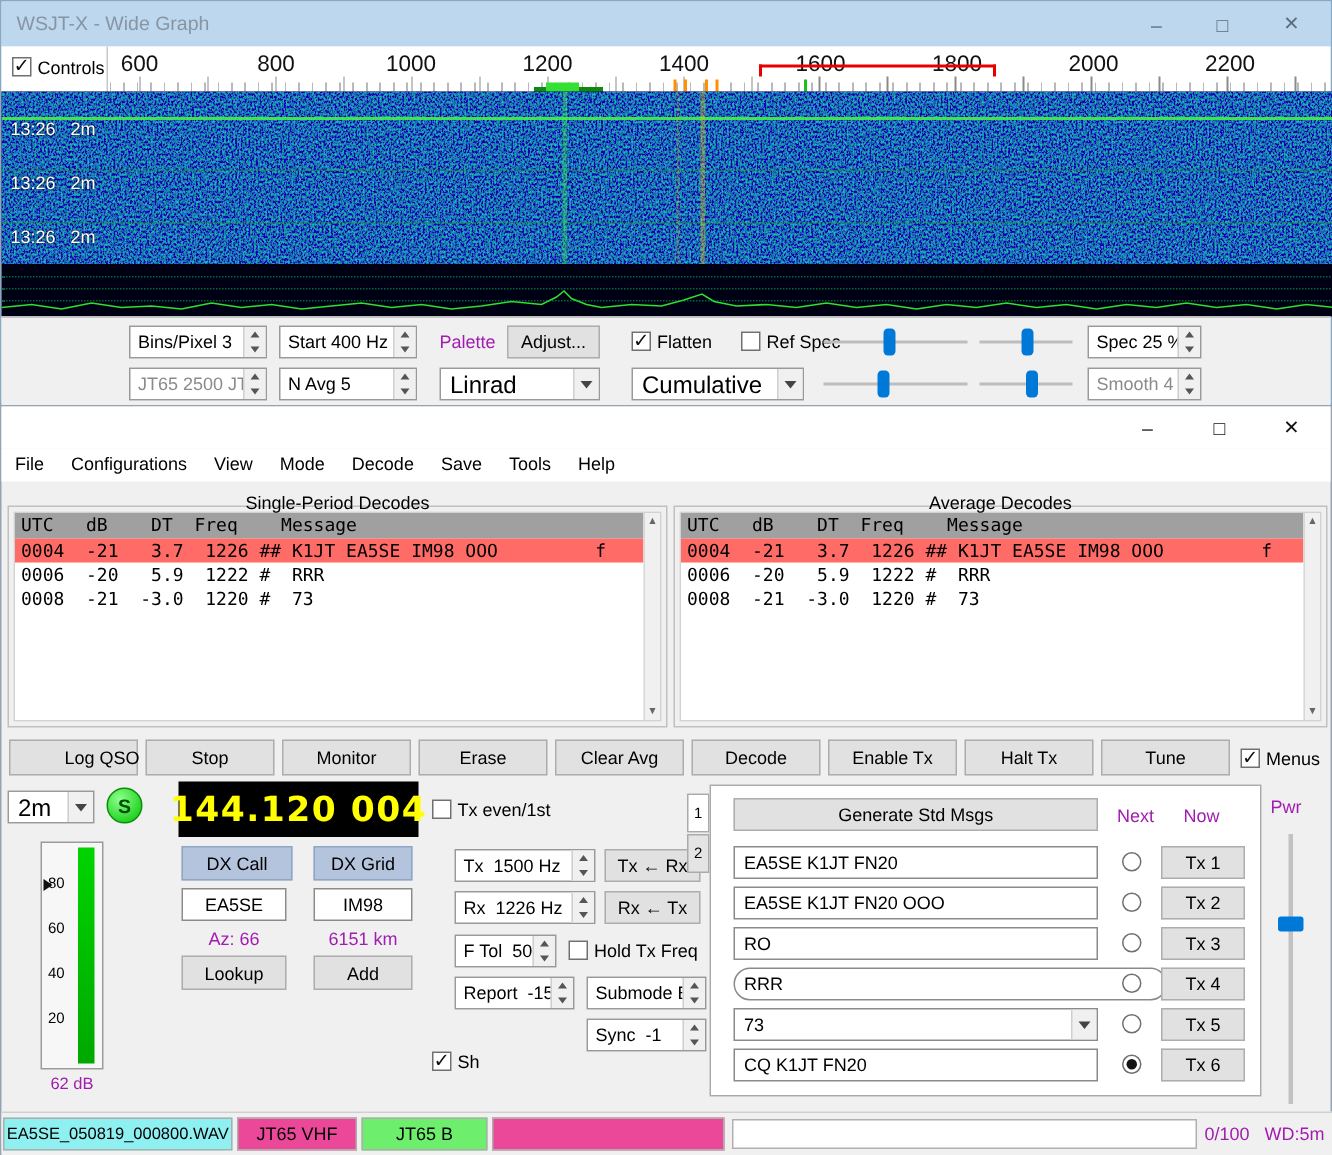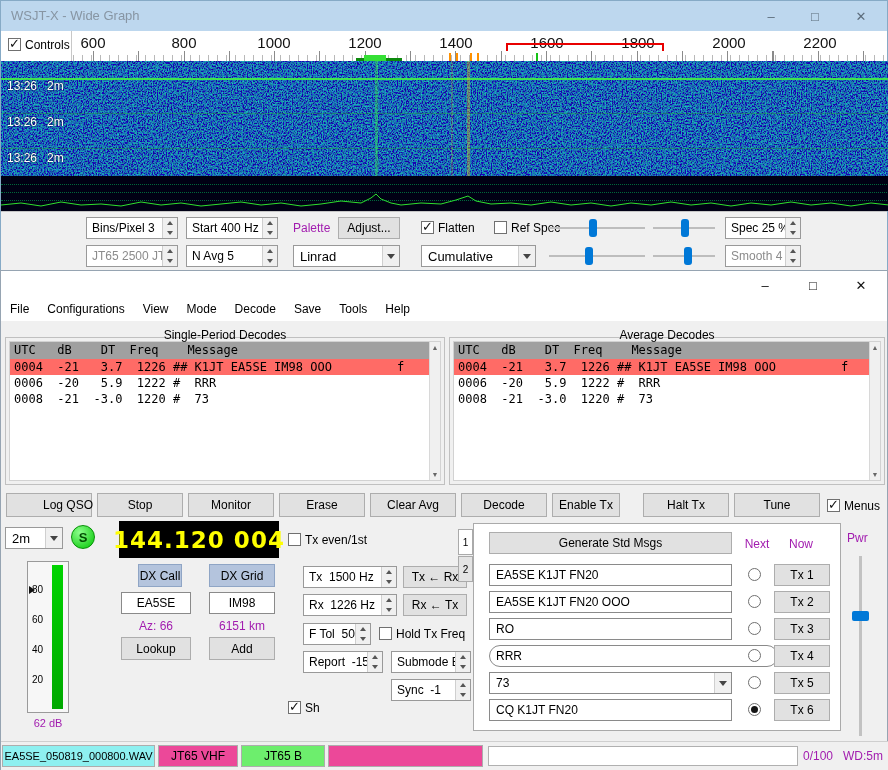--- a/index.html
+++ b/index.html
@@ -46,21 +46,21 @@
   .spin { position:absolute; height:22px; background:#fff; border:1px solid #999; }
   .spin .stxt { position:absolute; left:5px; top:3px; font-size:12px; white-space:pre; color:#000; }
   .spin.disabled .stxt { color:#8b8b8b; }
   .spin .sbtns { position:absolute; right:0; top:0; bottom:0; width:15px; background:#f0f0f0; border-left:1px solid #cfcfcf; }
   .spin .su, .spin .sd { position:absolute; left:0; right:0; height:50%; display:flex; align-items:center; justify-content:center; }
   .spin .su { top:0; } .spin .sd { bottom:0; }
   .spin .su::after { content:""; border-left:3px solid transparent; border-right:3px solid transparent; border-bottom:4px solid #555; }
   .spin .sd::after { content:""; border-left:3px solid transparent; border-right:3px solid transparent; border-top:4px solid #555; }
 
   .combo { position:absolute; height:22px; background:#fff; border:1px solid #999; }
-  .combo .ctxt { position:absolute; left:6px; top:3px; font-size:13px; color:#000; white-space:nowrap; }
+  .combo .ctxt { position:absolute; left:6px; top:3px; font-size:16px; color:#000; white-space:nowrap; }
   .combo .carr { position:absolute; right:0; top:0; bottom:0; width:17px; background:#f0f0f0; border-left:1px solid #cfcfcf; display:flex; align-items:center; justify-content:center; }
   .combo .carr::after { content:""; border-left:4px solid transparent; border-right:4px solid transparent; border-top:5px solid #444; }
 
   .hslider { position:absolute; height:22px; }
   .hslider .groove { position:absolute; left:0; right:0; top:10px; height:2px; background:#bdbdbd; }
   .hslider .handle { position:absolute; top:2px; width:8px; height:18px; background:#0078d7; border-radius:3px; }
 
   .cb { position:absolute; width:13px; height:13px; background:#fff; border:1px solid #707070; }
   .cb.checked::after { content:"✓"; position:absolute; left:0px; top:-3px; font-size:13px; font-weight:bold; color:#101010; }
   .cb-label { position:absolute; font-size:12px; color:#000; white-space:nowrap; }
@@ -327,21 +327,21 @@
       </div>
     <div class="btn" style="left:278px; top:222px; width:86px; height:24px;">
         <span>Erase</span>
       </div>
     <div class="btn" style="left:369px; top:222px; width:86px; height:24px;">
         <span>Clear Avg</span>
       </div>
     <div class="btn" style="left:460px; top:222px; width:86px; height:24px;">
         <span>Decode</span>
       </div>
-    <div class="btn" style="left:551px; top:222px; width:68px; height:24px;">
+    <div class="btn" style="left:551px; top:222px; width:86px; height:24px;">
         <span>Enable Tx</span>
       </div>
     <div class="btn" style="left:642px; top:222px; width:86px; height:24px;">
         <span>Halt Tx</span>
       </div>
     <div class="btn" style="left:733px; top:222px; width:86px; height:24px;">
         <span>Tune</span>
       </div>
     <span class="cb checked" style="left:826px; top:228px;"></span>
     <span class="cb-label" style="left:843px; top:228px;">Menus</span>
@@ -363,21 +363,21 @@
     <div id="meter">
       <div class="mbar"></div>
       <span class="mnum" style="top:22px;">80</span>
       <span class="mnum" style="top:52px;">60</span>
       <span class="mnum" style="top:82px;">40</span>
       <span class="mnum" style="top:112px;">20</span>
       <span class="mptr" style="top:24px;"></span>
     </div>
     <span class="txt12 abs" style="left:22px; top:446px; width:50px; text-align:center; font-size:11px;">62 dB</span>
 
-    <div class="btn dxbtn" style="left:137px; top:293px; width:44px; height:23px;">
+    <div class="btn dxbtn" style="left:120px; top:293px; width:74px; height:23px;">
         <span>DX Call</span>
       </div>
     <div class="btn dxbtn" style="left:208px; top:293px; width:66px; height:23px;">
         <span>DX Grid</span>
       </div>
     <div class="field" style="left:120px; top:321px; width:70px;">
         <span>EA5SE</span>
       </div>
     <div class="field" style="left:208px; top:321px; width:66px;">
         <span>IM98</span>

